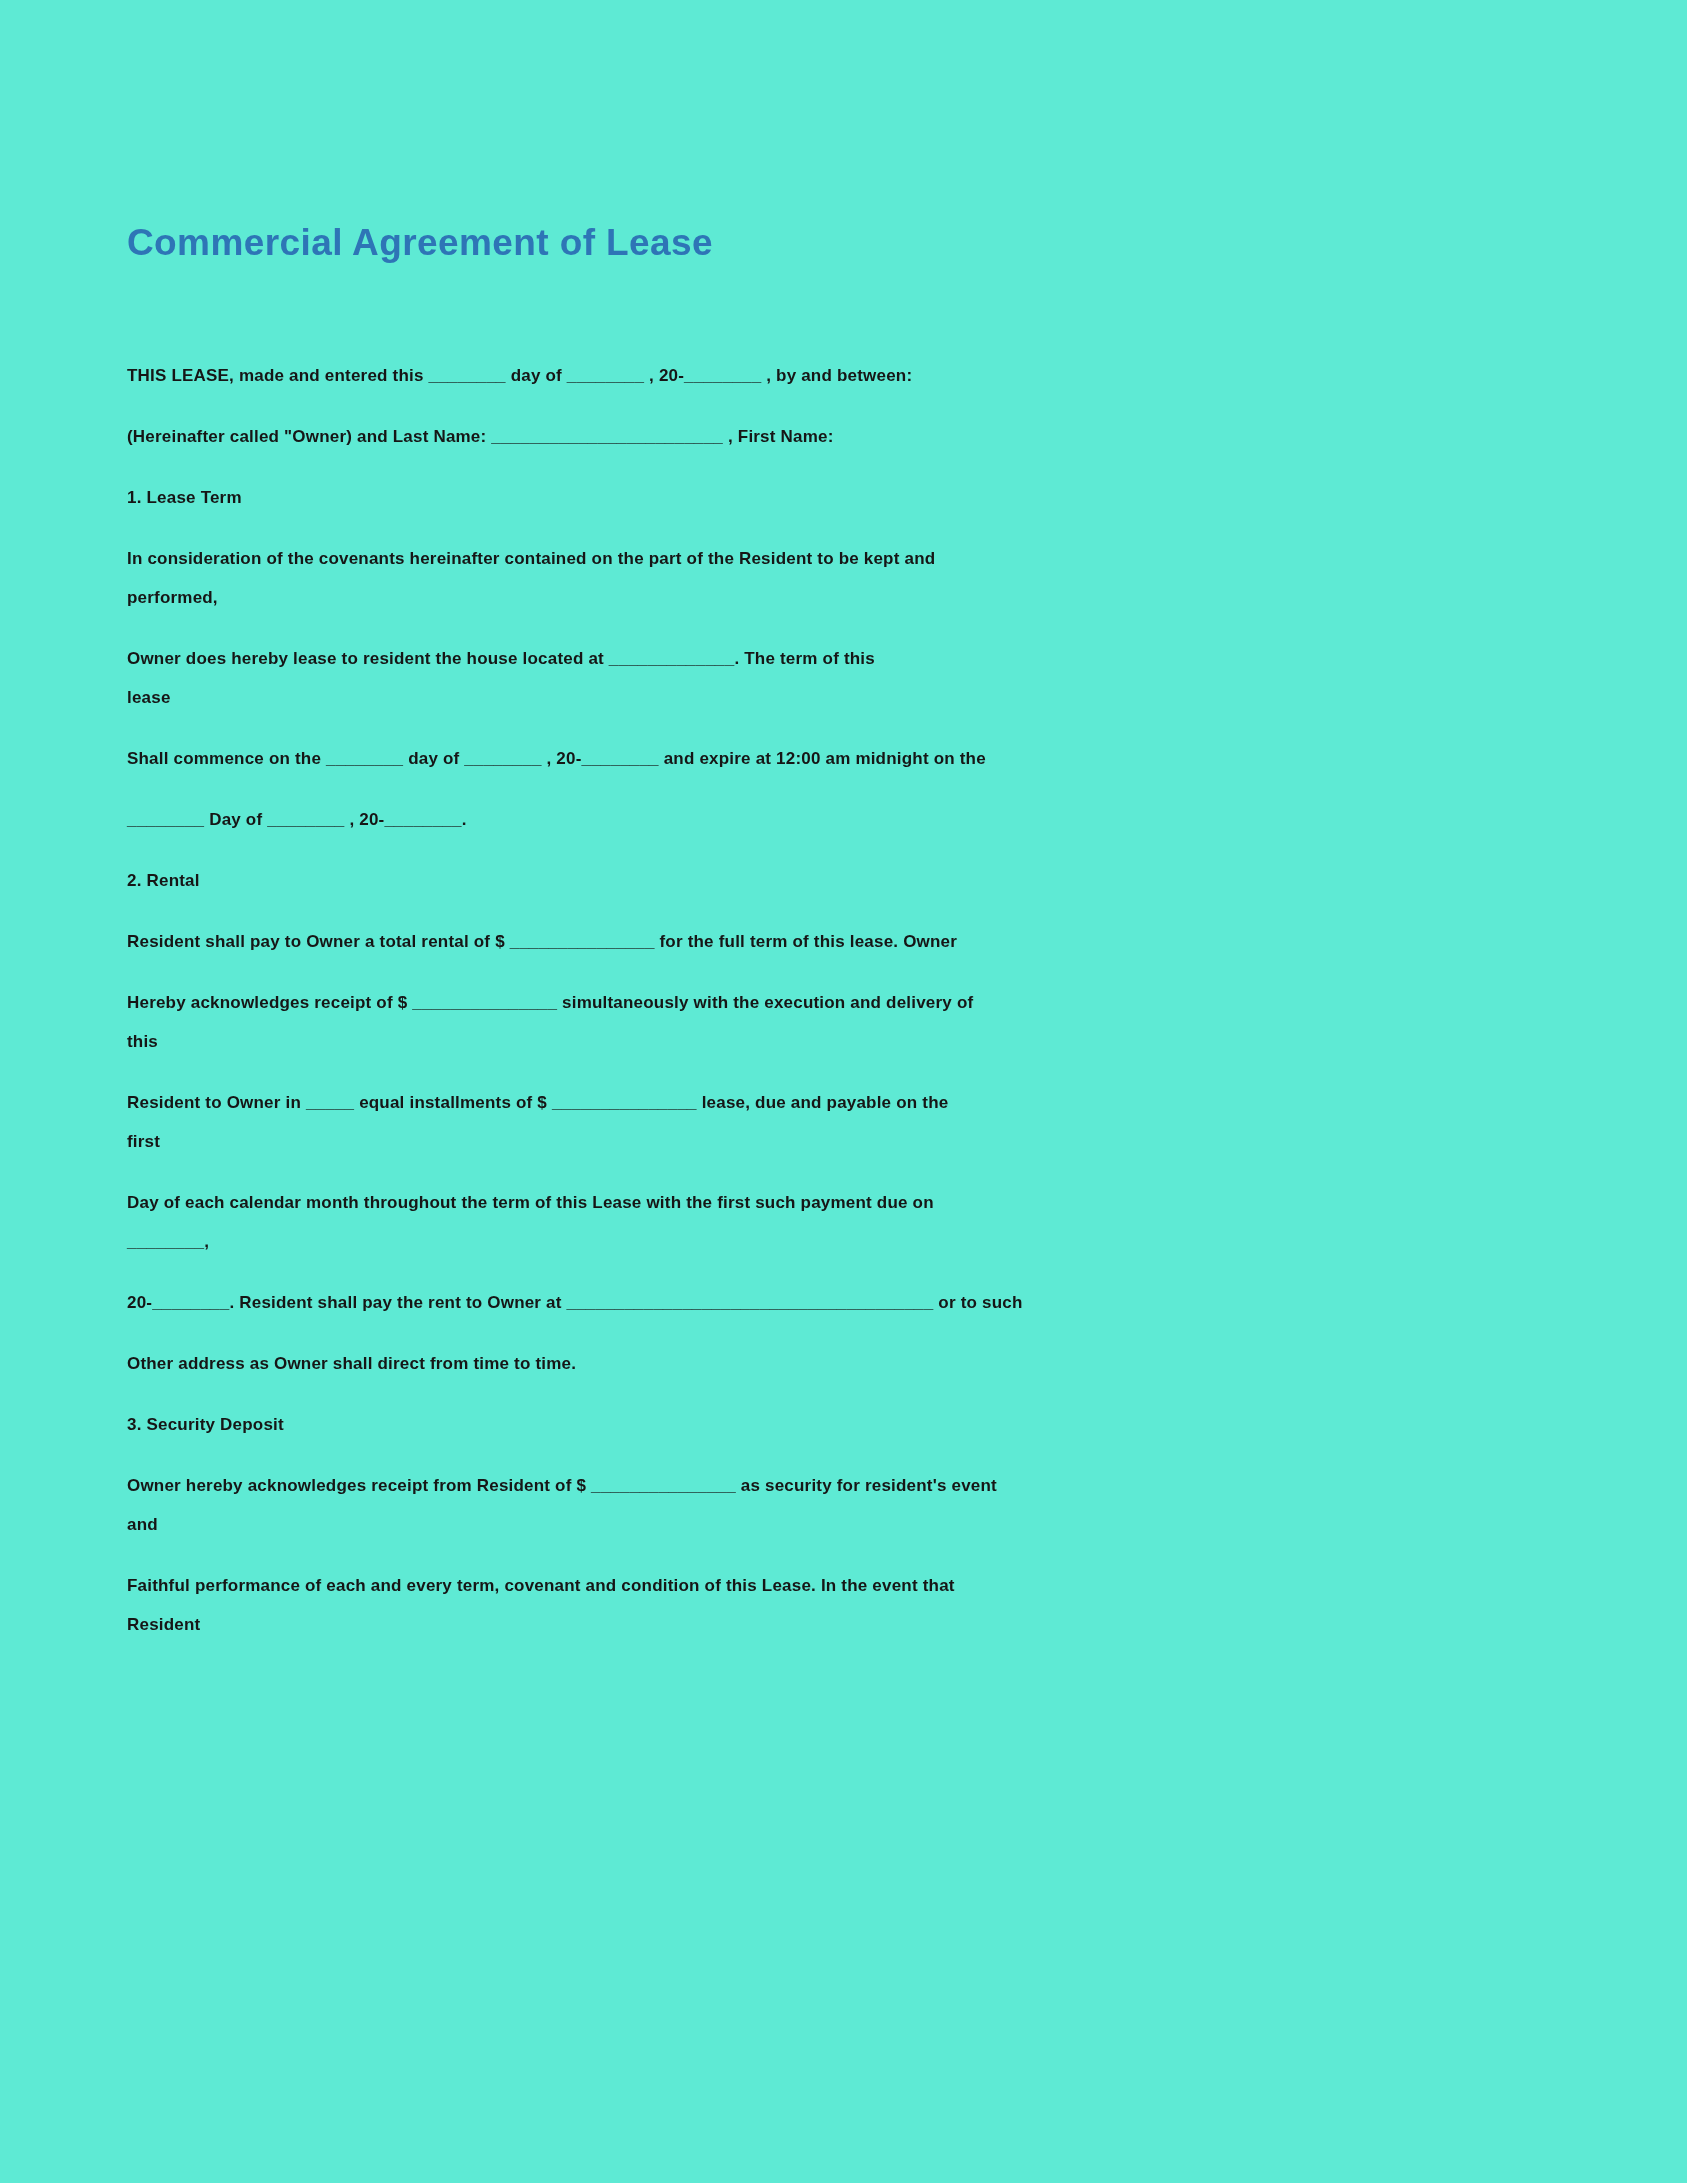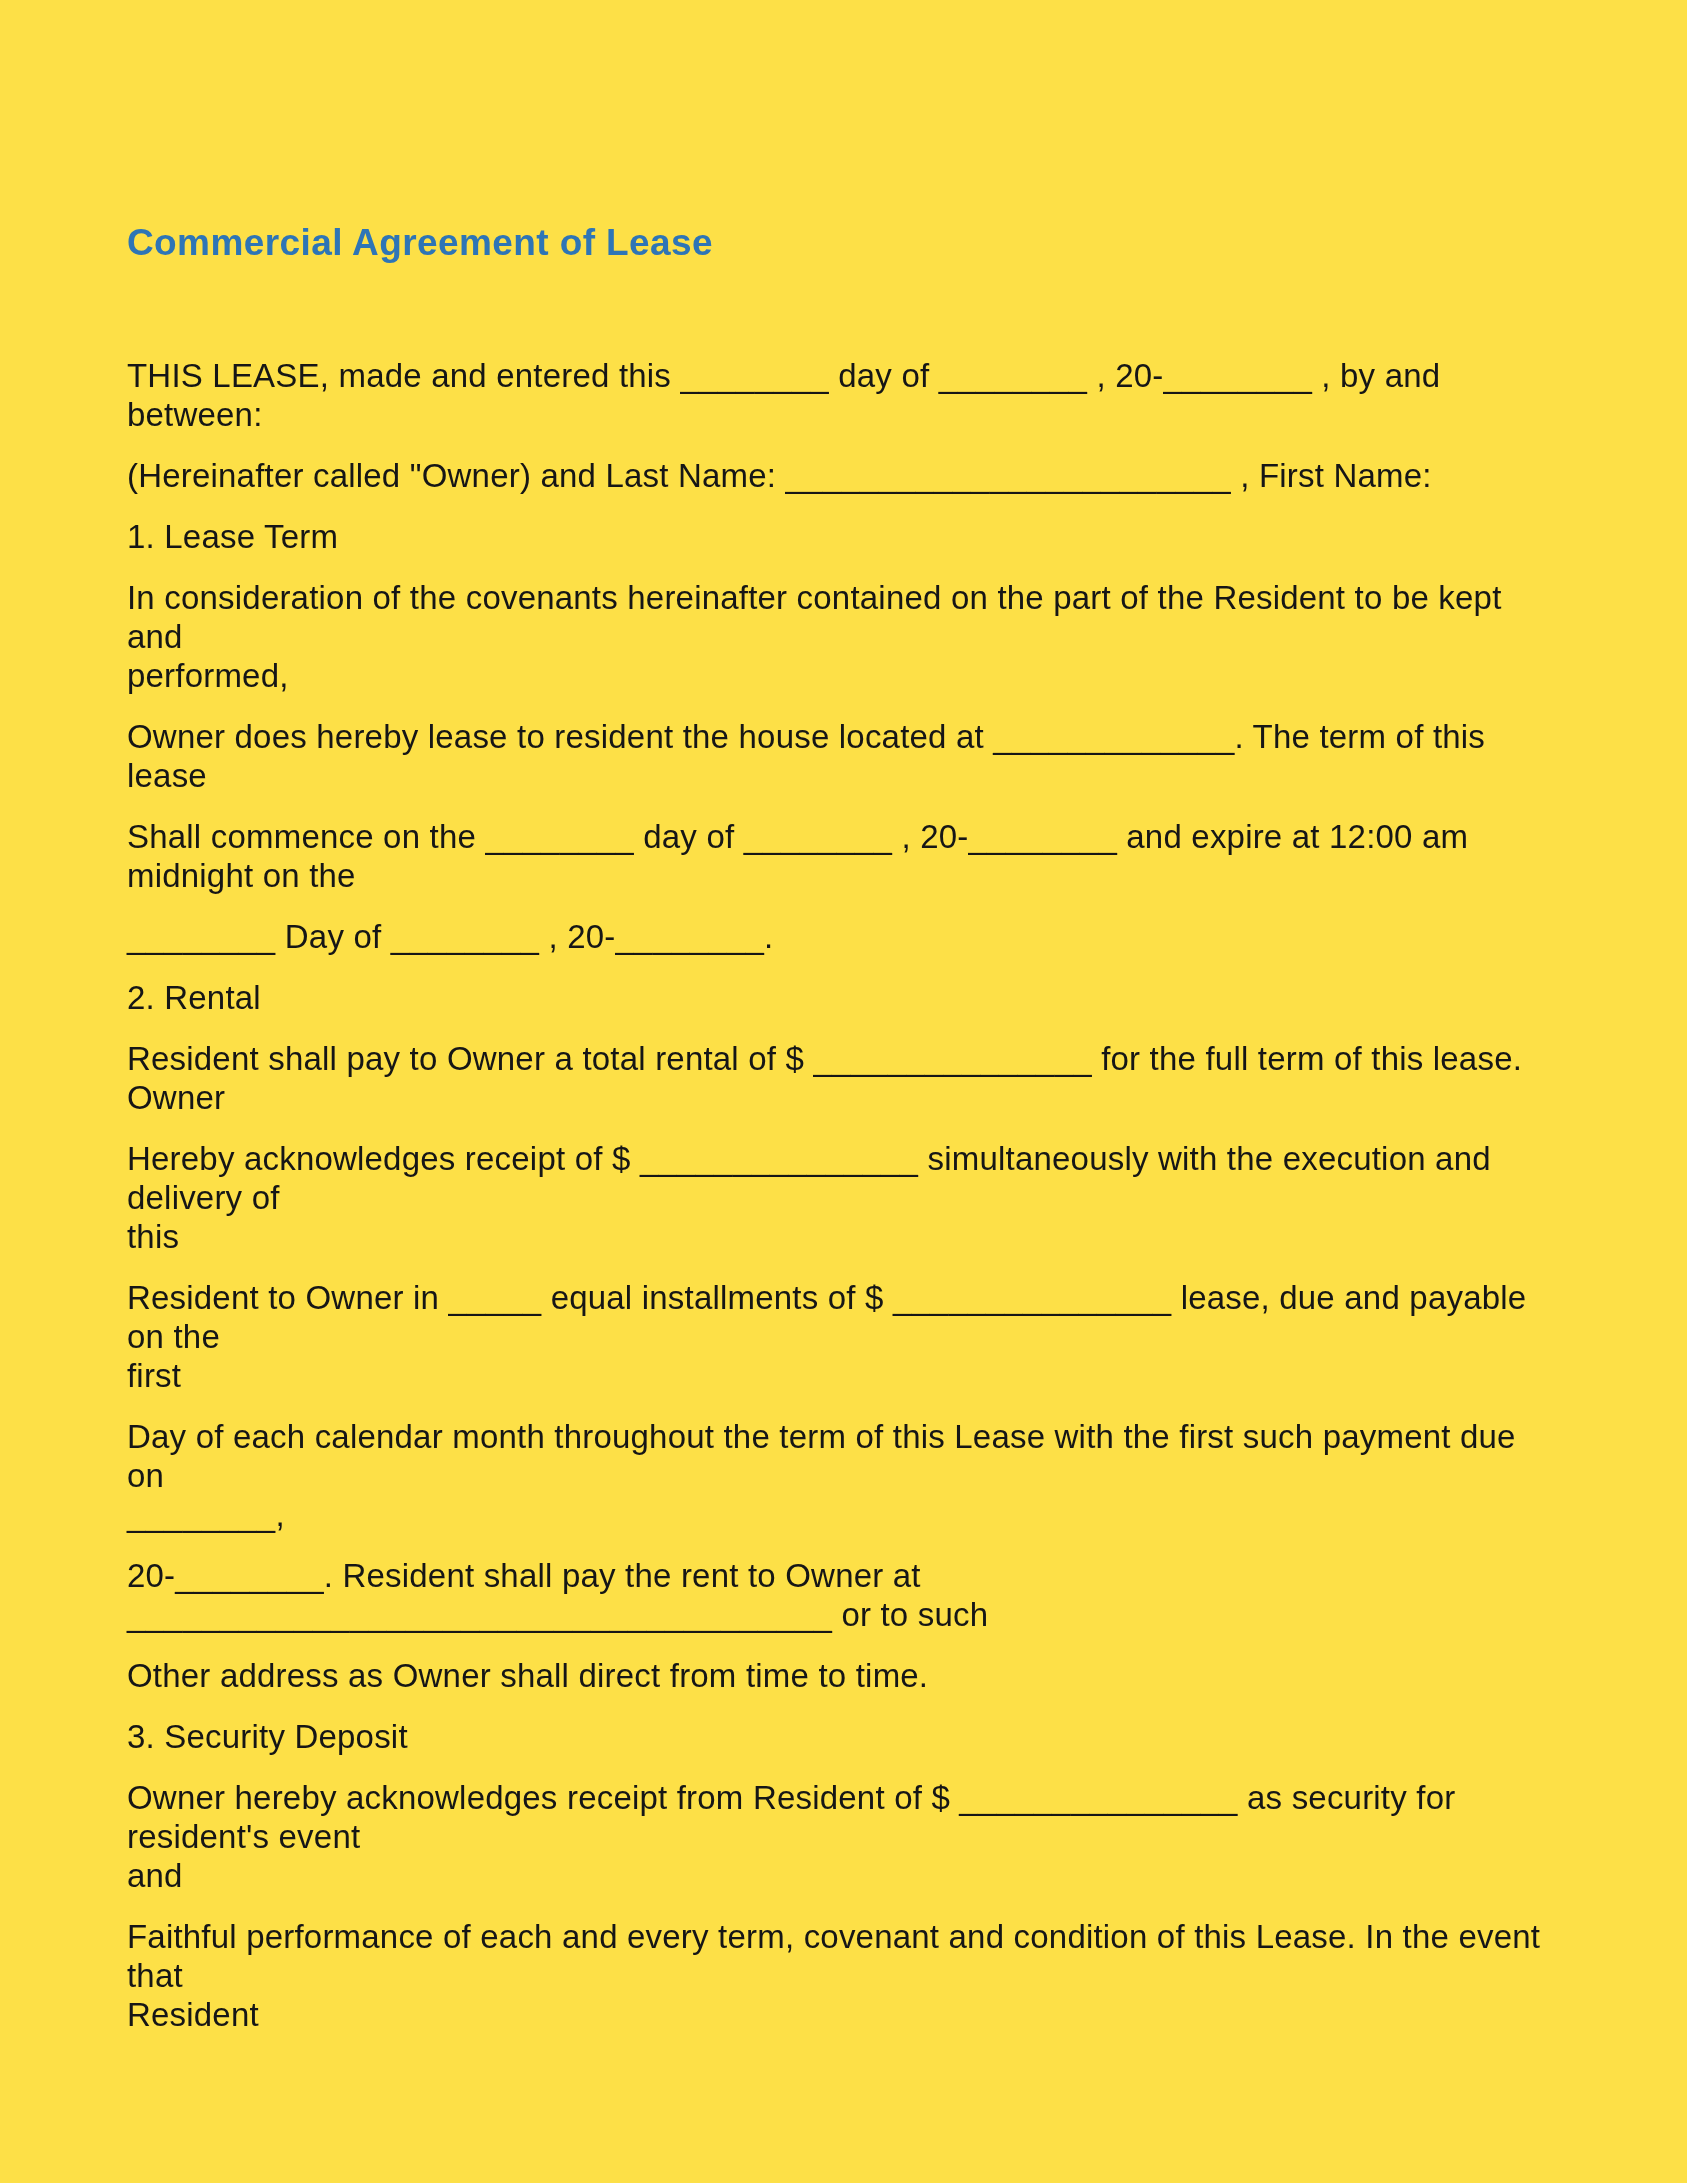--- a/index.html
+++ b/index.html
@@ -5,40 +5,41 @@
   html, body {
     margin: 0;
     padding: 0;
     background: #ffffff;
   }
   .page {
     position: relative;
     width: 1687px;
     height: 2184px;
     box-sizing: border-box;
-    background: #fde047;
+    background: #5eead4;
     padding: 223px 127px 0 127px;
     font-family: "Liberation Sans", sans-serif;
     color: #161616;
     overflow: hidden;
   }
   .doc-title {
     font-size: 37px;
     line-height: 40px;
     font-weight: 600;
     letter-spacing: 0.4px;
     margin: 0 0 93px 0;
     
   }
   .para {
-    font-size: 33px;
+    font-size: 17px;
     line-height: 39px;
     margin: 0 0 22px 0;
     white-space: pre-line; 
     letter-spacing: 0.2px;
+    font-weight: bold;
   }
 </style>
 </head>
 <body>
 
 <div class="page">
   <h1 class="doc-title" style="color: rgb(46, 117, 182);">Commercial Agreement of Lease</h1>
 
   <p class="para">THIS LEASE, made and entered this ________ day of ________ , 20-________ , by and between:</p>
   <p class="para">(Hereinafter called "Owner) and Last Name: ________________________ , First Name:</p>

